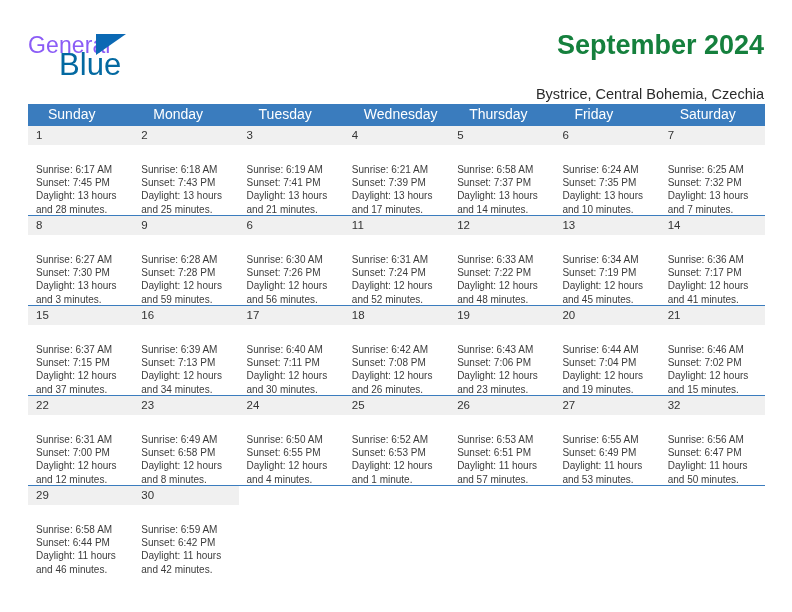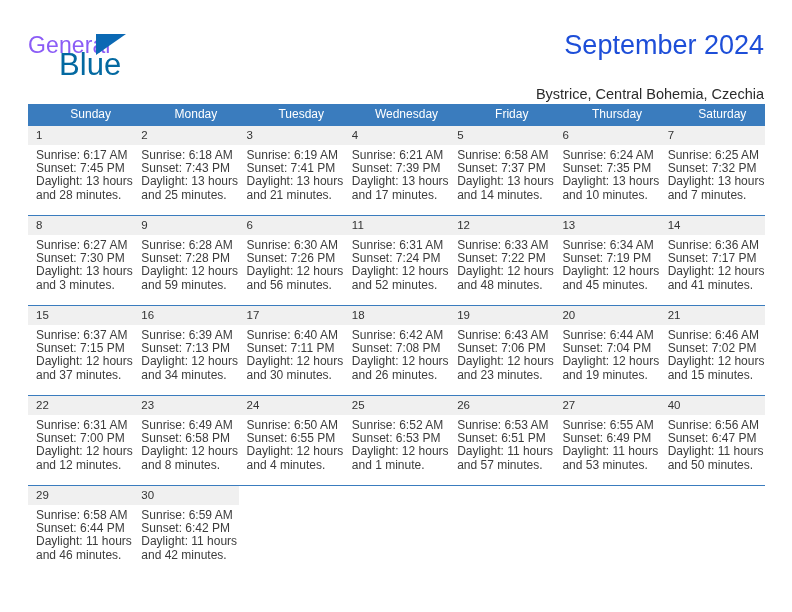--- a/index.html
+++ b/index.html
@@ -70,22 +70,22 @@
   }
 
   .title-block {
     position: absolute;
     right: 0;
     top: 0;
     text-align: right;
   }
   .cal-title {
     font-size: 27px;
-    font-weight: 400;
-    color: #1d4ed8;
+    font-weight: 700;
+    color: #15803d;
     line-height: 34px;
     white-space: nowrap;
   }
   .cal-subtitle {
     margin-top: 23px;
     font-size: 14.5px;
     font-weight: 400;
     color: #2b2b2b;
     line-height: 18px;
     white-space: nowrap;
@@ -100,27 +100,26 @@
   }
 
   .weekday-header {
     display: flex;
     background: #3a7cbe;
     height: 21px;
   }
   .weekday-cell {
     flex: 1 1 0;
     color: #ffffff;
-    font-size: 12px;
+    font-size: 14px;
     line-height: 21px;
     padding-left: 20px;
     box-sizing: border-box;
     white-space: nowrap;
     overflow: hidden;
-    text-align: center;
   }
 
   .week-row {
     display: flex;
     border-top: 1px solid #3a7cbe;
     height: 89px;
     margin-top: 0;
     box-sizing: border-box;
   }
   .week-row.spaced {
@@ -140,22 +139,22 @@
     padding-left: 8px;
     box-sizing: border-box;
     font-size: 11.5px;
     line-height: 19px;
     color: #333333;
   }
   .day-cell.empty .date-bar {
     background: transparent;
   }
   .day-cell .details {
-    padding: 4px 6px 0 8px;
-    font-size: 12px;
+    padding: 18px 6px 0 8px;
+    font-size: 10px;
     line-height: 13.2px;
     color: #3c3c3c;
   }
   .day-cell .details div {
     white-space: nowrap;
   }
 </style>
 </head>
 <body>
 
@@ -176,22 +175,22 @@
 
   </div>
 
   <div class="calendar">
 
     <div class="weekday-header">
       <div class="weekday-cell">Sunday</div>
       <div class="weekday-cell">Monday</div>
       <div class="weekday-cell">Tuesday</div>
       <div class="weekday-cell">Wednesday</div>
+      <div class="weekday-cell">Thursday</div>
       <div class="weekday-cell">Friday</div>
-      <div class="weekday-cell">Thursday</div>
       <div class="weekday-cell">Saturday</div>
     </div>
 
     <div class="week-row">
       <div class="day-cell">
         <div class="date-bar">1</div>
         <div class="details">
           <div>Sunrise: 6:17 AM</div>
           <div>Sunset: 7:45 PM</div>
           <div>Daylight: 13 hours</div>
@@ -435,21 +434,21 @@
       <div class="day-cell">
         <div class="date-bar">27</div>
         <div class="details">
           <div>Sunrise: 6:55 AM</div>
           <div>Sunset: 6:49 PM</div>
           <div>Daylight: 11 hours</div>
           <div>and 53 minutes.</div>
         </div>
       </div>
       <div class="day-cell">
-        <div class="date-bar">40</div>
+        <div class="date-bar">32</div>
         <div class="details">
           <div>Sunrise: 6:56 AM</div>
           <div>Sunset: 6:47 PM</div>
           <div>Daylight: 11 hours</div>
           <div>and 50 minutes.</div>
         </div>
       </div>
     </div>
 
     <div class="week-row spaced">

